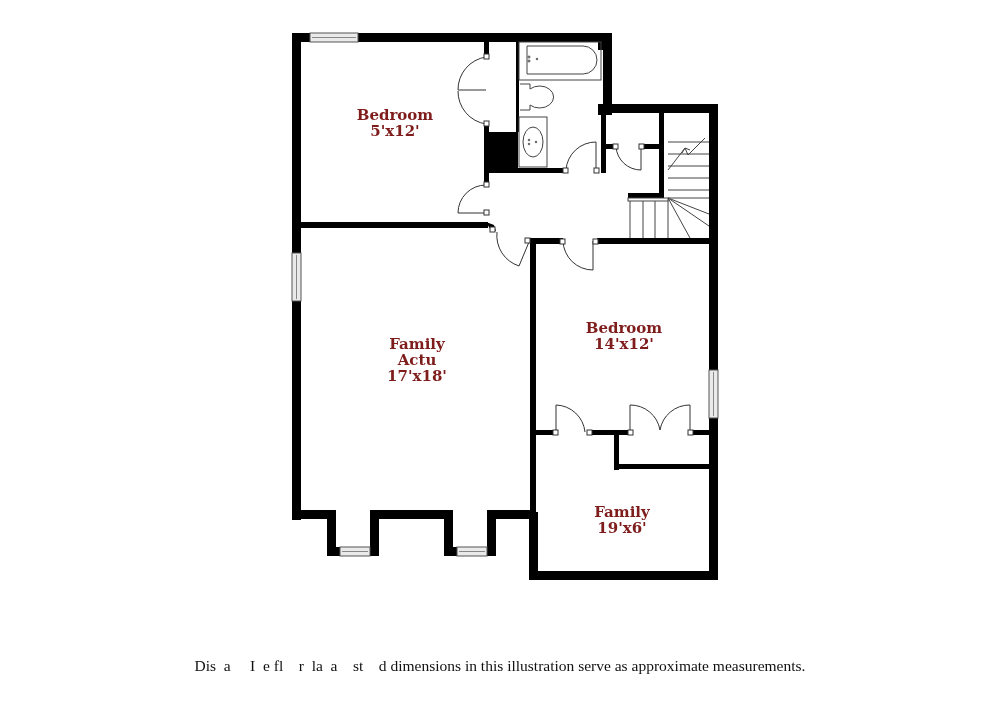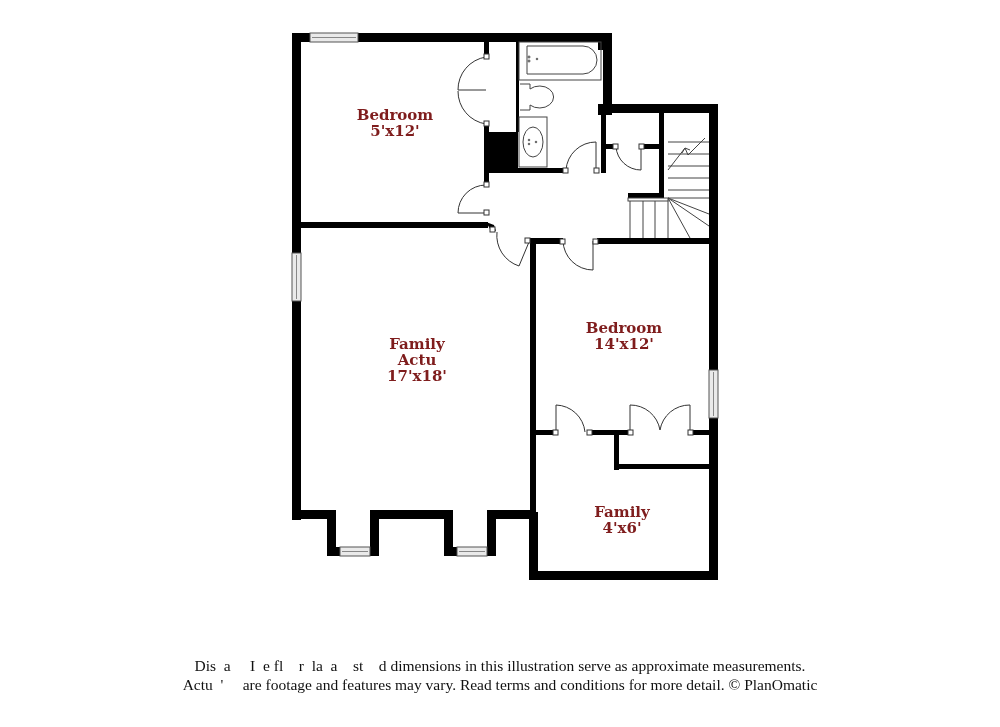--- a/index.html
+++ b/index.html
@@ -188,19 +188,18 @@
   <div>17'x18'</div>
 </div>
 
 <div class="label" style="left:624px; top:320px;">
   <div>Bedroom</div>
   <div>14'x12'</div>
 </div>
 
 <div class="label" style="left:622px; top:504px;">
   <div>Family</div>
-  <div>4'x6'</div>
+  <div>19'x6'</div>
 </div>
 
 <div class="disclaimer" style="top:656px;">
   <div style="white-space:pre;">Dis  a     I  e fl    r  la  a    st    d dimensions in this illustration serve as approximate measurements.</div>
-  <div style="white-space:pre;">Actu  '     are footage and features may vary. Read terms and conditions for more detail. © PlanOmatic</div>
 </div>
 
 </body></html>

